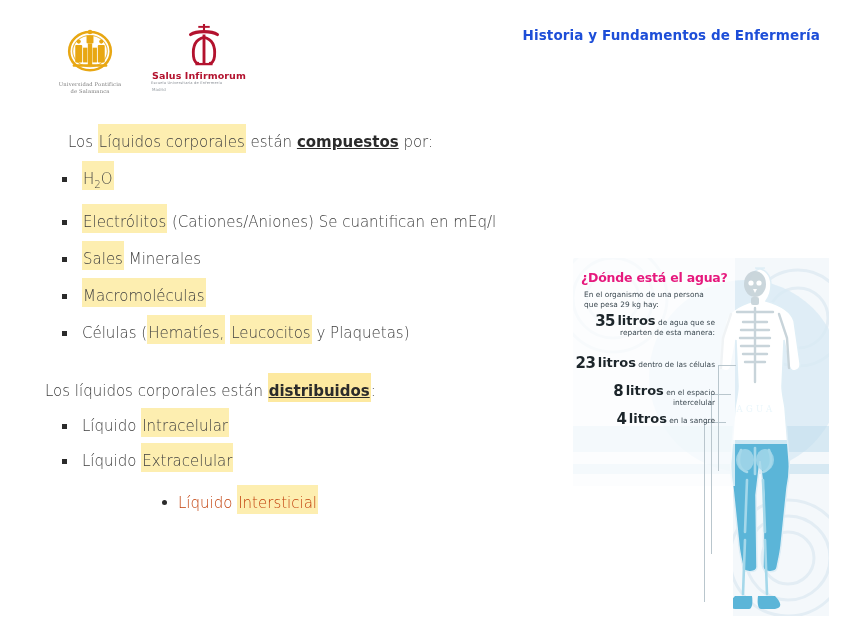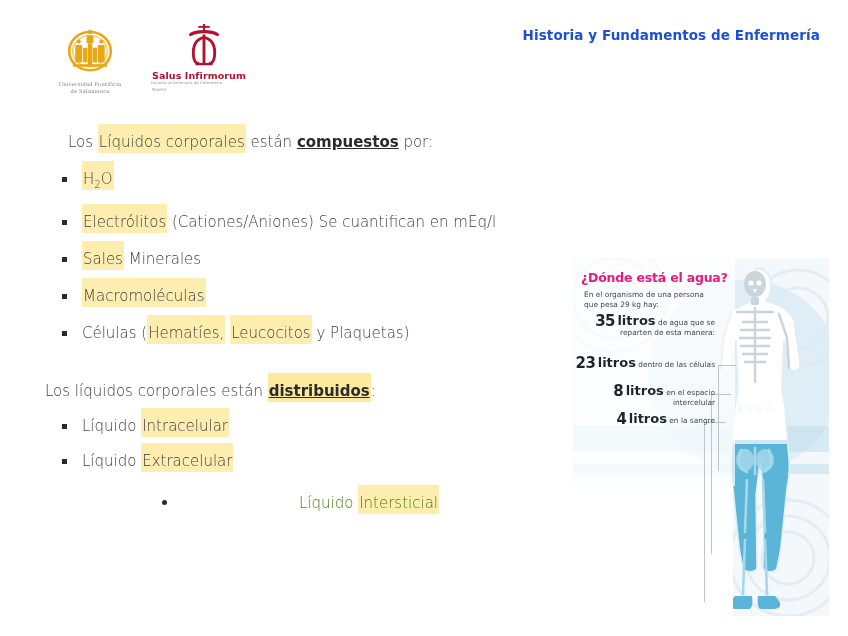--- a/index.html
+++ b/index.html
@@ -55,21 +55,21 @@
   }
   ul.lvl1 > li::before {
     content: ""; position: absolute; left: -20px; top: 8px;
     width: 5px; height: 5px; background: #2b2b2b;
   }
   ul.lvl1.tight > li { margin-top: 15px; }
 
   ul.lvl2 { list-style: none; margin: 0; padding: 0; }
   ul.lvl2 > li {
     position: relative; margin-left: 178px; margin-top: 22px;
-    font-size: 15px; color: #4d7c0f; line-height: 20px; font-weight: 300; text-align: center;
+    font-size: 15px; color: #c2410c; line-height: 20px; font-weight: 300;
   }
   ul.lvl2 > li::before {
     content: ""; position: absolute; left: -16px; top: 7px;
     width: 5px; height: 5px; border-radius: 50%; background: #2b2b2b;
   }
 
   .hl { background: #fdeeb0; padding: 9px 1px 2px 1px; }
   .em { font-weight: bold; text-decoration: underline; color: #2b2b2b; }
   .em.hl { background: #fde9a0; }
   sub { font-size: .68em; }

